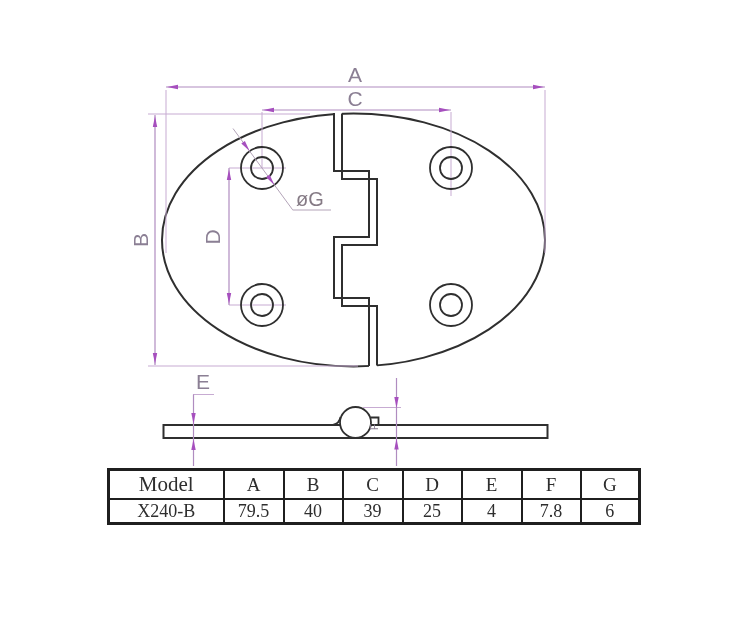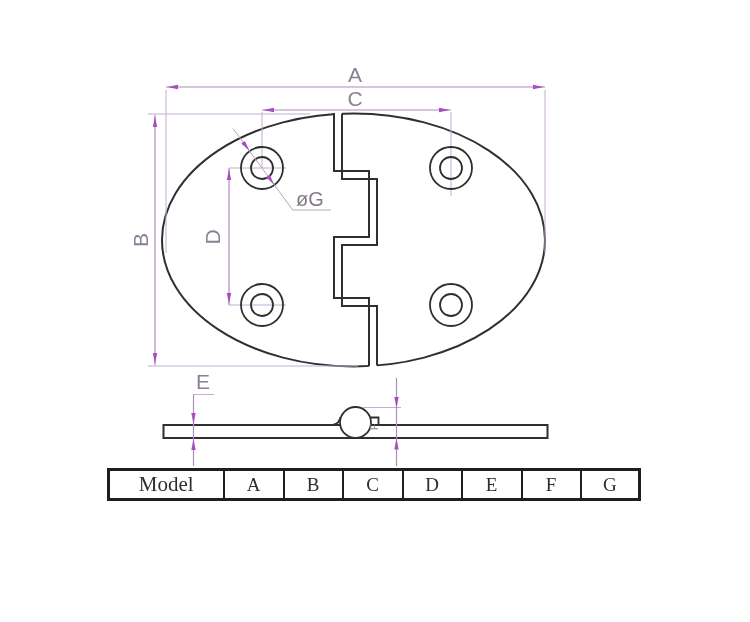--- a/index.html
+++ b/index.html
@@ -137,16 +137,26 @@
         <tr>
       <th class="model-head">Model</th>
       <th>A</th>
       <th>B</th>
       <th>C</th>
       <th>D</th>
       <th>E</th>
       <th>F</th>
       <th>G</th>
     </tr>
+    <tr>
+      <td>X240-B</td>
+      <td>79.5</td>
+      <td>40</td>
+      <td>39</td>
+      <td>25</td>
+      <td>4</td>
+      <td>7.8</td>
+      <td>6</td>
+    </tr>
   </tbody>
     </table>
 
 </div>
 
 </body></html>

